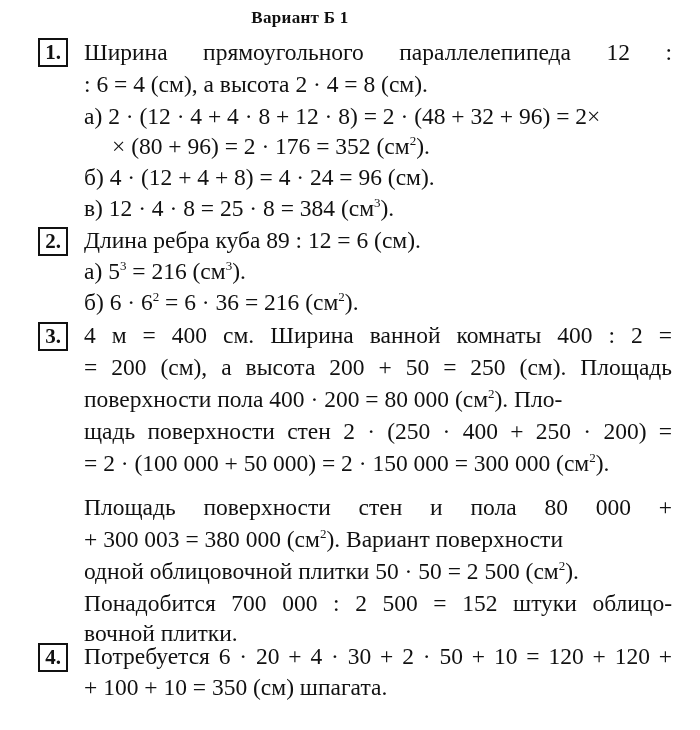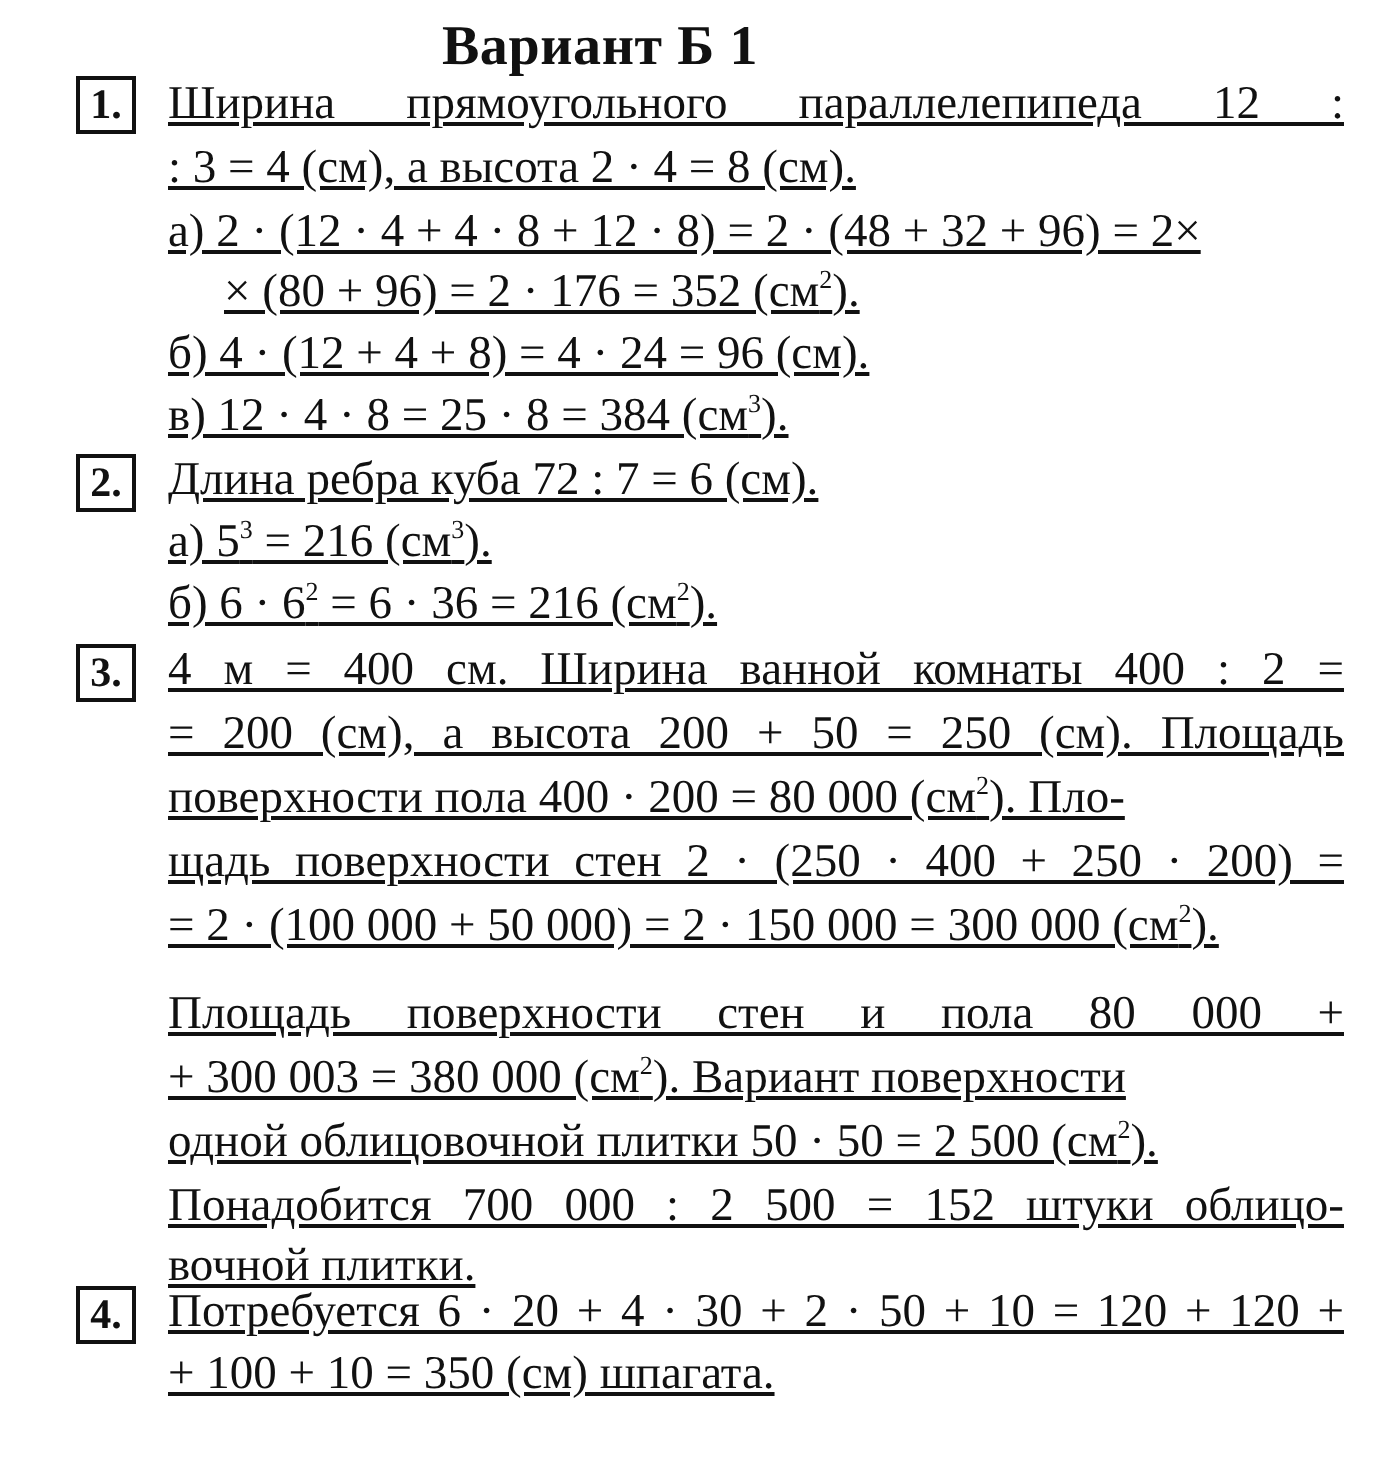--- a/index.html
+++ b/index.html
@@ -1,45 +1,45 @@
 <!DOCTYPE html>
 <html><head>
 <meta charset="utf-8">
 <style>
   html, body { margin: 0; padding: 0; background: #ffffff; }
   body { width: 700px; height: 730px; position: relative; overflow: hidden;
          font-family: "Liberation Serif", "DejaVu Serif", serif; color: #111; }
   .title { position: absolute; top: 8px; left: 0; width: 600px; text-align: center;
-           font-weight: bold; font-size: 28px; letter-spacing: 0.3px; }
+           font-weight: bold; font-size: 17px; letter-spacing: 0.3px; }
   .line { position: absolute; left: 84px; font-size: 23.5px; white-space: nowrap;
-          line-height: 30px; text-decoration: underline; }
+          line-height: 30px; }
   .line.cont { left: 112px; }
   .box { position: absolute; left: 38px; width: 26px; height: 25px;
          border: 2px solid #111; font-weight: bold; font-size: 21px;
          text-align: center; line-height: 25px; box-sizing: content-box; }
   sup { font-size: 13px; vertical-align: 9px; line-height: 0; }
   .just { text-align: justify; text-align-last: justify; width: 588px; display: block; }
 </style>
 </head>
 <body>
 
 <div class="title">Вариант Б 1</div>
 
 <div class="box" style="top:38px">1.</div>
 <div class="line" style="top:37px">
     <span class="just">Ширина прямоугольного параллелепипеда 12 :</span>
   </div>
-<div class="line" style="top:69px">: 3 = 4 (см), а высота 2 · 4 = 8 (см).</div>
+<div class="line" style="top:69px">: 6 = 4 (см), а высота 2 · 4 = 8 (см).</div>
 <div class="line" style="top:101px">а) 2 · (12 · 4 + 4 · 8 + 12 · 8) = 2 · (48 + 32 + 96) = 2×</div>
 <div class="line cont" style="top:131px"><span>× (80 + 96) = 2 · 176 = 352 (см</span><sup>2</sup><span>).</span></div>
 <div class="line" style="top:162px">б) 4 · (12 + 4 + 8) = 4 · 24 = 96 (см).</div>
 <div class="line" style="top:193px"><span>в) 12 · 4 · 8 = 25 · 8 = 384 (см</span><sup>3</sup><span>).</span></div>
 
 <div class="box" style="top:227px">2.</div>
-<div class="line" style="top:225px">Длина ребра куба 72 : 7 = 6 (см).</div>
+<div class="line" style="top:225px">Длина ребра куба 89 : 12 = 6 (см).</div>
 <div class="line" style="top:256px"><span>а) 5</span><sup>3</sup><span> = 216 (см</span><sup>3</sup><span>).</span></div>
 <div class="line" style="top:287px"><span>б) 6 · 6</span><sup>2</sup><span> = 6 · 36 = 216 (см</span><sup>2</sup><span>).</span></div>
 
 <div class="box" style="top:322px">3.</div>
 <div class="line" style="top:320px">
     <span class="just">4 м = 400 см. Ширина ванной комнаты 400 : 2 =</span>
   </div>
 <div class="line" style="top:352px">
     <span class="just">= 200 (см), а высота 200 + 50 = 250 (см). Площадь</span>
   </div>

